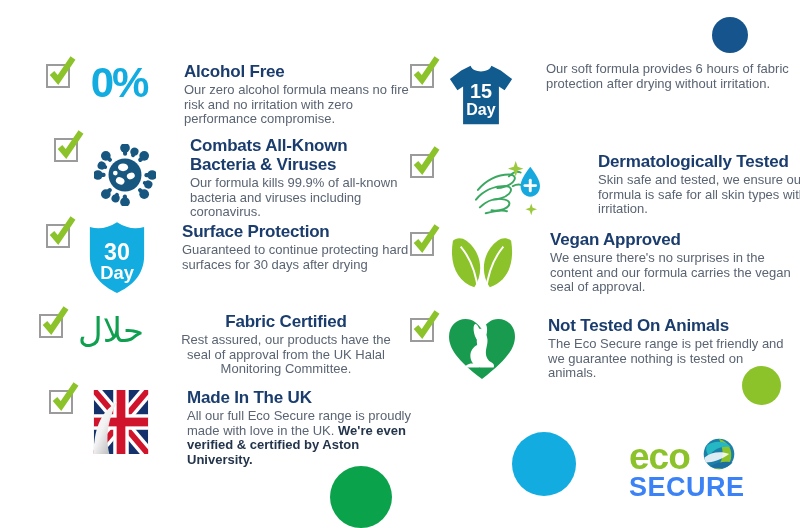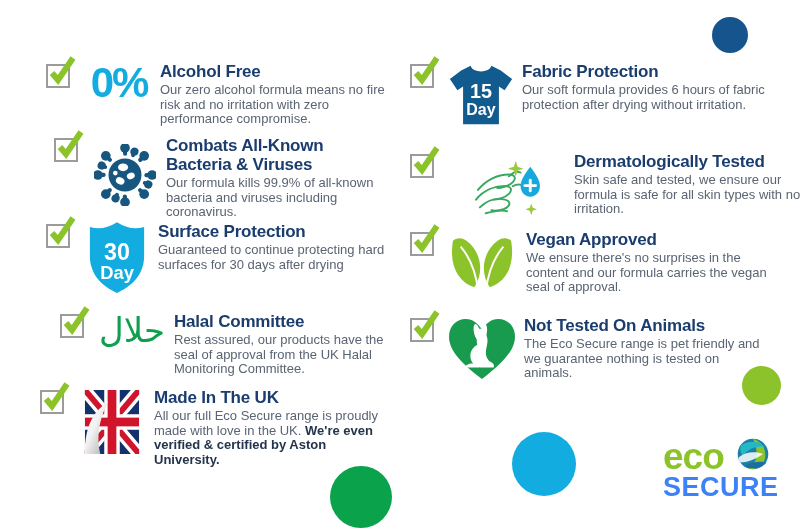--- a/index.html
+++ b/index.html
@@ -26,47 +26,47 @@
     border:2px solid #9b9b9b; background:#fff;
     position:relative; margin-top:2px;
   }
   .chk svg { position:absolute; left:1px; top:-9px; width:26px; height:30px; overflow:visible; }
 
   .iconwrap {
     flex:0 0 auto; display:flex; align-items:center; justify-content:center;
     margin-left:12px;
   }
 
-  .txt { margin-left:6px; }
+  .txt { margin-left:30px; }
   .ttl {
     color:#1b3d6e; font-weight:bold; letter-spacing:-0.2px;
     font-size:17px; line-height:19px; margin-bottom:2px;
   }
   .desc { color:#5a6472; font-size:13px; line-height:14.6px; }
   .desc b { color:#23344b; font-weight:bold; }
 
   
   #r-alcohol  { left:46px;  top:62px;  }
   #r-combats  { left:54px;  top:136px; }
   #r-surface  { left:46px;  top:222px; }
-  #r-halal    { left:60px;  top:312px; }
-  #r-uk       { left:40px;  top:388px; }
+  #r-halal    { left:39px;  top:312px;text-align:center; }
+  #r-uk       { left:49px;  top:388px; }
   
   #r-fabric   { left:410px; top:62px;  }
   #r-derma    { left:410px; top:152px;gap:23px; }
   #r-vegan    { left:410px; top:230px; }
   #r-animals  { left:410px; top:316px; }
 
   #r-alcohol .txt, #r-fabric .txt, #r-combats .txt, #r-surface .txt,
   #r-halal .txt, #r-uk .txt, #r-derma .txt, #r-vegan .txt, #r-animals .txt { width:232px; }
   #r-alcohol .txt { width:236px; }
   #r-derma .txt, #r-vegan .txt, #r-animals .txt, #r-fabric .txt { width:246px; }
 
   
-  .logo { position:absolute; left:663px; top:440px; width:120px; height:62px; }
+  .logo { position:absolute; left:629px; top:440px; width:120px; height:62px; }
   .logo-eco { font-size:37px; font-weight:bold; color:#8cc32a; letter-spacing:-1px;
               line-height:34px; font-family:"Liberation Sans", sans-serif; }
   .logo-secure { font-size:27px; font-weight:bold; color:#3b82f6; letter-spacing:0.5px;
               line-height:26px; }
   .globe { position:absolute; left:73px; top:-3px; width:34px; height:34px; }
 </style>
 </head>
 <body>
 
 <div class="canvas">
@@ -186,21 +186,21 @@
   <div class="row" id="r-halal">
     <div class="chk">
       <svg viewBox="0 0 26 30">
           <path d="M3 16 L9 23 L24 1" fill="none" stroke="#8cc32a" stroke-width="6"></path>
         </svg>
     </div>
     <div class="iconwrap" style="width:72px;height:44px;margin-left:12px;margin-top:-4px;">
       <span style="font-family:'DejaVu Sans', sans-serif;font-size:34px;color:#0e9f4f;line-height:40px;direction:rtl;">حلال</span>
     </div>
     <div class="txt" style="width:218px;">
-      <div class="ttl">Halal Committee</div>
+      <div class="ttl">Fabric Certified</div>
       <div class="desc">Rest assured, our products have the seal of approval from the UK Halal Monitoring Committee.</div>
     </div>
   </div>
 
   <div class="row" id="r-uk">
     <div class="chk">
       <svg viewBox="0 0 26 30">
           <path d="M3 16 L9 23 L24 1" fill="none" stroke="#8cc32a" stroke-width="6"></path>
         </svg>
     </div>
@@ -248,21 +248,20 @@
         </svg>
     </div>
     <div class="iconwrap" style="width:70px;height:70px;margin-left:12px;margin-top:-2px;justify-content:center;">
       <svg viewBox="0 0 70 70" width="66" height="66">
         <path d="M24 4 L14 9 L2 18 L10 30 L16 26 L16 66 L54 66 L54 26 L60 30 L68 18 L56 9 L46 4 C44 12 26 12 24 4 Z" fill="#125b8e"></path>
         <text x="35" y="38" text-anchor="middle" fill="#ffffff" font-family="Liberation Sans, sans-serif" font-size="21" font-weight="bold">15</text>
         <text x="35" y="56" text-anchor="middle" fill="#ffffff" font-family="Liberation Sans, sans-serif" font-size="17" font-weight="bold">Day</text>
       </svg>
     </div>
     <div class="txt">
-      <div class="ttl">Fabric Protection</div>
       <div class="desc">Our soft formula provides 6 hours of fabric protection after drying without irritation.</div>
     </div>
   </div>
 
   <div class="row" id="r-derma">
     <div class="chk">
       <svg viewBox="0 0 26 30">
           <path d="M3 16 L9 23 L24 1" fill="none" stroke="#8cc32a" stroke-width="6"></path>
         </svg>
     </div>

